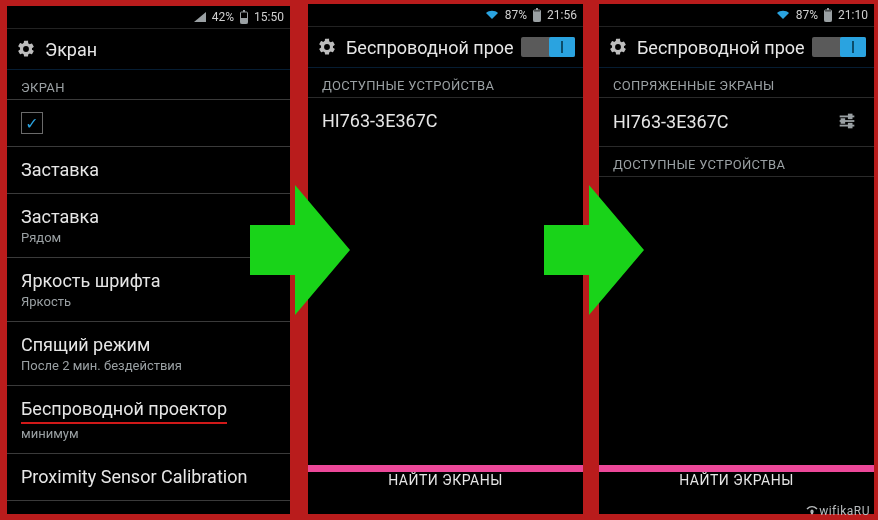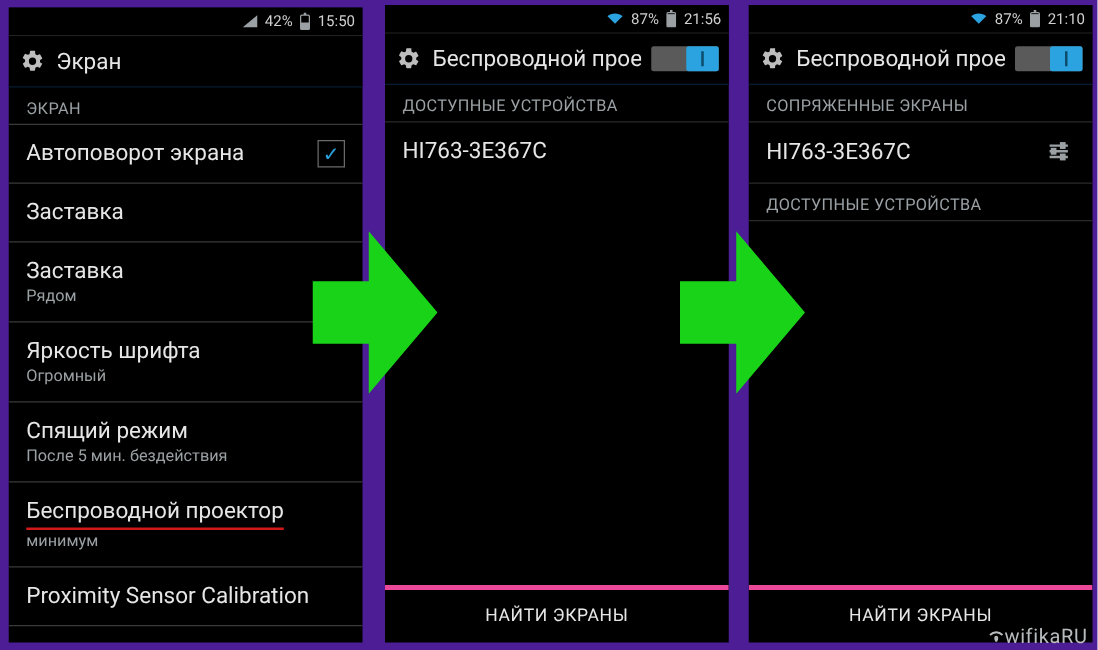--- a/index.html
+++ b/index.html
@@ -1,40 +1,40 @@
 <!DOCTYPE html>
 <html><head>
 <meta charset="utf-8">
 <style>
   html,body{margin:0;padding:0;background:#fff;font-family:Roboto,Arial,sans-serif}
-  .stage{width:878px;height:520px;position:relative;background:#4c1d95}
+  .stage{width:878px;height:520px;position:relative;background:#b91c1c}
   .phone{position:absolute;background:#000;color:#e6e6e6;overflow:hidden}
   .phone .statusbar{height:22px;background:#000;display:flex;align-items:center;justify-content:flex-end;gap:6px;padding:0 6px;border-bottom:1px solid #222;font-size:12px;color:#cfcfcf}
   .battpct{font-size:12px;color:#cfcfcf}
   .clock{font-size:12px;color:#cfcfcf}
   .signal,.wifi,.batt{display:inline-flex}
   .titlebar{height:40px;display:flex;align-items:center;gap:8px;padding:0 8px;background:#000;border-bottom:1px solid #1e90ff33}
   .titlebar .gear{width:22px;height:22px;display:flex;align-items:center;justify-content:center;color:#bdbdbd}
   .titlebar .title{color:#e6e6e6;font-size:18px;white-space:nowrap;overflow:hidden;text-overflow:clip;flex:1}
   .toggle{width:54px;height:20px;background:#5a5a5a;border-radius:2px;position:relative;flex:none}
   .toggle .thumb{position:absolute;right:0;top:0;width:26px;height:20px;background:#2aa3e0;border-radius:2px}
   .thumb .bar{position:absolute;left:50%;top:4px;width:2px;height:12px;background:#0b4d6b;transform:translateX(-50%)}
   .section{padding:10px 14px 4px;color:#9aa0a3;font-size:13px;letter-spacing:.3px}
   .divider{height:1px;background:#3a3a3a;margin:0 0}
   .dividerLight{height:1px;background:#2a2a2a}
   .row{padding:12px 14px;display:flex;align-items:center;justify-content:space-between}
   .row .labels{flex:1;min-width:0}
   .row .main{color:#e6e6e6;font-size:18px;line-height:22px}
   .row .sub{color:#9aa0a3;font-size:13px;margin-top:2px}
   .row .chk{width:20px;height:20px;border:1px solid #6a6a6a;display:flex;align-items:center;justify-content:center;color:#2aa3e0;font-size:16px}
   .redUnderline{color:#e6e6e6;font-size:18px;line-height:22px;border-bottom:2px solid #d11919;display:inline-block;padding-bottom:2px}
-  .footer{position:absolute;bottom:0;left:0;right:0;height:42px;border-top:4px solid #ec4899;display:flex;align-items:center;justify-content:center;color:#e6e6e6;font-size:14px;letter-spacing:.5px}
+  .footer{position:absolute;bottom:0;left:0;right:0;height:42px;border-top:7px solid #ec4899;display:flex;align-items:flex-start;justify-content:center;color:#e6e6e6;font-size:14px;letter-spacing:.5px}
   .sliders-ico{width:24px;height:24px;color:#9aa0a3}
   .arrow{position:absolute;pointer-events:none}
-  .watermark{position:absolute;right:8px;bottom:2px;font-size:16px;color:#b9bcbe;letter-spacing:.5px;display:flex;align-items:center;gap:0}
+  .watermark{position:absolute;right:8px;bottom:2px;font-size:12px;color:#b9bcbe;letter-spacing:.5px;display:flex;align-items:center;gap:0}
 
   
   .p1{left:7px;top:6px;width:283px;height:508px}
   .p2{left:308px;top:4px;width:275px;height:510px}
   .p3{left:599px;top:4px;width:275px;height:510px}
   
   .a1{left:250px;top:185px;width:100px;height:130px}
   .a2{left:544px;top:185px;width:100px;height:130px}
 </style>
 </head>
@@ -66,23 +66,20 @@
             <path d="M19.14,12.94a7,7,0,0,0,.05-.94,7,7,0,0,0-.05-.94l2-1.56a.5.5,0,0,0,.12-.63l-1.9-3.29a.5.5,0,0,0-.6-.22l-2.36.95a7,7,0,0,0-1.63-.94l-.36-2.51A.5.5,0,0,0,13.9,2H10.1a.5.5,0,0,0-.49.42L9.25,4.93a7,7,0,0,0-1.63.94L5.26,4.92a.5.5,0,0,0-.6.22L2.76,8.43a.5.5,0,0,0,.12.63l2,1.56a7,7,0,0,0,0,1.88l-2,1.56a.5.5,0,0,0-.12.63l1.9,3.29a.5.5,0,0,0,.6.22l2.36-.95a7,7,0,0,0,1.63.94l.36,2.51a.5.5,0,0,0,.49.42h3.8a.5.5,0,0,0,.49-.42l.36-2.51a7,7,0,0,0,1.63-.94l2.36.95a.5.5,0,0,0,.6-.22l1.9-3.29a.5.5,0,0,0-.12-.63ZM12,15.5A3.5,3.5,0,1,1,15.5,12,3.5,3.5,0,0,1,12,15.5Z"></path>
           </svg>
     </span>
     <div class="title">Экран</div>
   </div>
 
   <div class="section">ЭКРАН</div>
   <div class="divider"></div>
 
   <div class="row">
-    <div class="labels">
-          <div class="main">Автоповорот экрана</div>
-        </div>
     <div class="chk">✓</div>
   </div>
   <div class="divider"></div>
 
   <div class="row">
     <div class="labels">
           <div class="main">Заставка</div>
         </div>
   </div>
   <div class="divider"></div>
@@ -91,29 +88,29 @@
     <div class="labels">
       <div class="main">Заставка</div>
       <div class="sub">Рядом</div>
     </div>
   </div>
   <div class="divider"></div>
 
   <div class="row">
     <div class="labels">
       <div class="main">Яркость шрифта</div>
-      <div class="sub">Огромный</div>
+      <div class="sub">Яркость</div>
     </div>
   </div>
   <div class="divider"></div>
 
   <div class="row">
     <div class="labels">
       <div class="main">Спящий режим</div>
-      <div class="sub">После 5 мин. бездействия</div>
+      <div class="sub">После 2 мин. бездействия</div>
     </div>
   </div>
   <div class="divider"></div>
 
   <div class="row">
     <div class="labels">
       <div><span class="redUnderline">Беспроводной проектор</span></div>
       <div class="sub">минимум</div>
     </div>
   </div>

